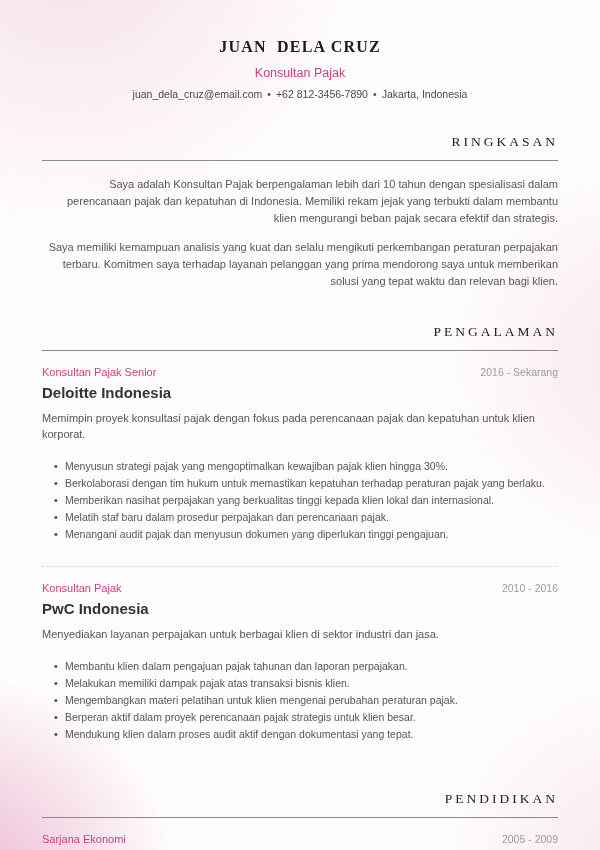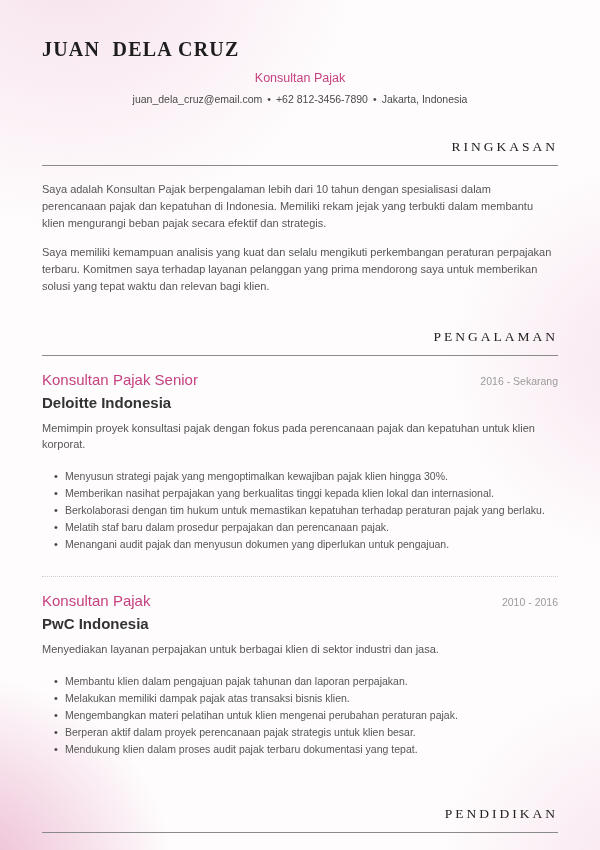--- a/index.html
+++ b/index.html
@@ -15,24 +15,24 @@
     background:
       radial-gradient(circle 300px at -40px 890px, rgba(231,168,197,0.85), rgba(231,168,197,0) 72%),
       radial-gradient(circle 400px at 70px -60px, rgba(243,212,227,0.70), rgba(243,212,227,0) 72%),
       radial-gradient(circle 270px at 645px 360px, rgba(243,212,227,0.55), rgba(243,212,227,0) 72%),
       radial-gradient(circle 260px at 630px 870px, rgba(243,212,227,0.55), rgba(243,212,227,0) 72%),
       #fefcfd;
   }
 
   
   .name {
-    text-align: left;
+    text-align: center;
     font-family: "Liberation Serif", serif;
     font-weight: bold;
-    font-size: 20px;
+    font-size: 16px;
     letter-spacing: 1.2px;
     color: #1d1d1d;
     white-space: pre;
   }
   .subtitle {
     margin-top: 10px;
     text-align: center;
     font-size: 12.5px;
     color: #c5417f;
   }
@@ -59,31 +59,32 @@
     border: none;
     border-top: 1px solid #8a8a8a;
     margin: 10px 0 0;
   }
 
   p.para {
     margin-top: 12px;
     font-size: 11px;
     line-height: 17px;
     color: #565656;
+    text-align: right;
   }
   p.para:first-of-type { margin-top: 15px; }
 
   
   .entry { margin-top: 15px; }
   .entry-head {
     display: flex;
     justify-content: space-between;
     align-items: baseline;
   }
-  .entry-title { font-size: 15px; color: #c5417f; font-weight: normal; }
+  .entry-title { font-size: 11px; color: #c5417f; font-weight: normal; }
   .entry-dates { font-size: 10.5px; color: #9b9b9b; }
   .entry-org {
     margin-top: 6px;
     font-size: 15px;
     font-weight: bold;
     color: #333333;
   }
   .entry-desc {
     margin-top: 9px;
     font-size: 11px;
@@ -139,42 +140,42 @@
 
     <div class="entry">
       <div class="entry-head">
         <h3 class="entry-title">Konsultan Pajak Senior</h3>
         <span class="entry-dates">2016 - Sekarang</span>
       </div>
       <div class="entry-org">Deloitte Indonesia</div>
       <p class="entry-desc">Memimpin proyek konsultasi pajak dengan fokus pada perencanaan pajak dan kepatuhan untuk klien korporat.</p>
       <ul class="entry-bullets">
         <li>Menyusun strategi pajak yang mengoptimalkan kewajiban pajak klien hingga 30%.</li>
+        <li>Berkolaborasi dengan tim hukum untuk memastikan kepatuhan terhadap peraturan pajak yang berlaku.</li>
         <li>Memberikan nasihat perpajakan yang berkualitas tinggi kepada klien lokal dan internasional.</li>
-        <li>Berkolaborasi dengan tim hukum untuk memastikan kepatuhan terhadap peraturan pajak yang berlaku.</li>
         <li>Melatih staf baru dalam prosedur perpajakan dan perencanaan pajak.</li>
-        <li>Menangani audit pajak dan menyusun dokumen yang diperlukan untuk pengajuan.</li>
+        <li>Menangani audit pajak dan menyusun dokumen yang diperlukan tinggi pengajuan.</li>
       </ul>
     </div>
 
     <hr class="entry-divider">
 
     <div class="entry">
       <div class="entry-head">
         <h3 class="entry-title">Konsultan Pajak</h3>
         <span class="entry-dates">2010 - 2016</span>
       </div>
       <div class="entry-org">PwC Indonesia</div>
       <p class="entry-desc">Menyediakan layanan perpajakan untuk berbagai klien di sektor industri dan jasa.</p>
       <ul class="entry-bullets">
         <li>Membantu klien dalam pengajuan pajak tahunan dan laporan perpajakan.</li>
         <li>Melakukan memiliki dampak pajak atas transaksi bisnis klien.</li>
         <li>Mengembangkan materi pelatihan untuk klien mengenai perubahan peraturan pajak.</li>
         <li>Berperan aktif dalam proyek perencanaan pajak strategis untuk klien besar.</li>
-        <li>Mendukung klien dalam proses audit pajak terbaru dokumentasi yang tepat.</li>
+        <li>Mendukung klien dalam proses audit aktif dengan dokumentasi yang tepat.</li>
       </ul>
     </div>
   </section>
 
   <section class="section education">
     <h2 class="section-heading">PENDIDIKAN</h2>
     <hr class="rule">
 
     <div class="entry">
       <div class="entry-head">

